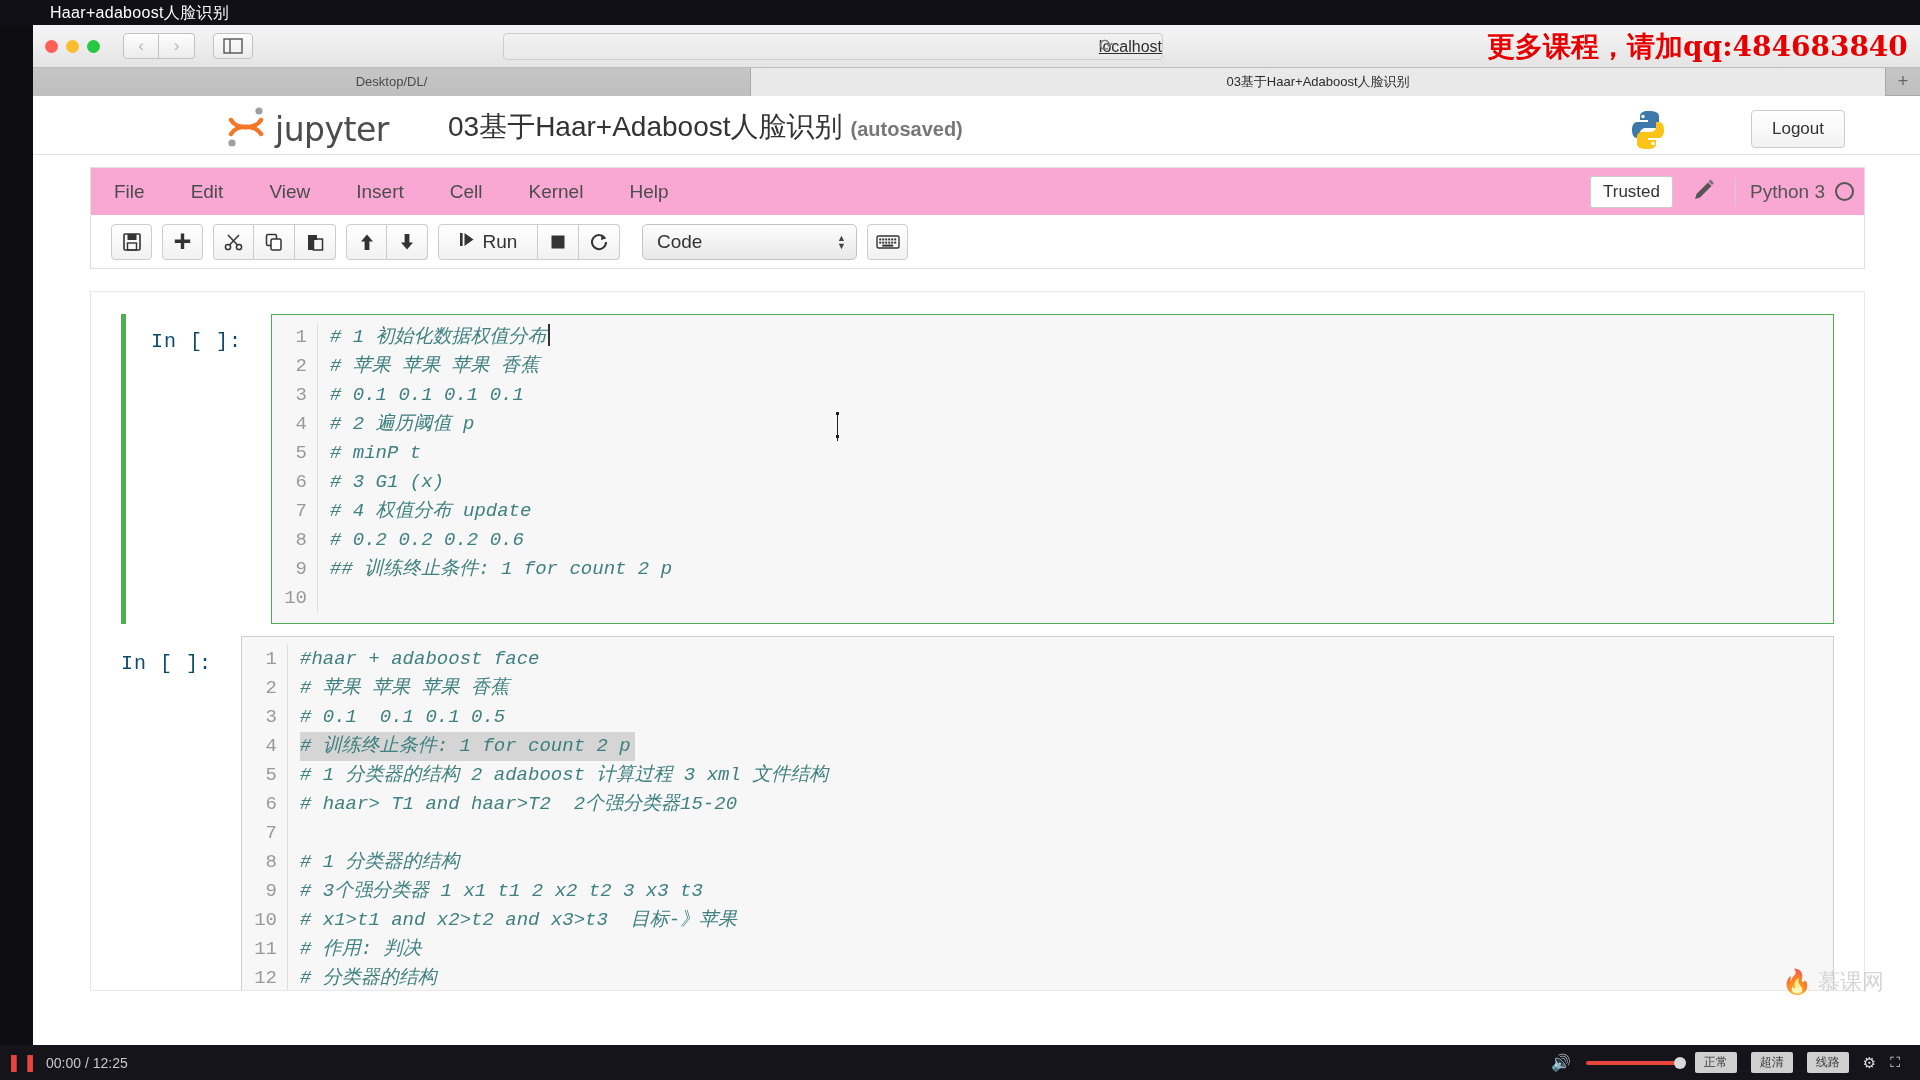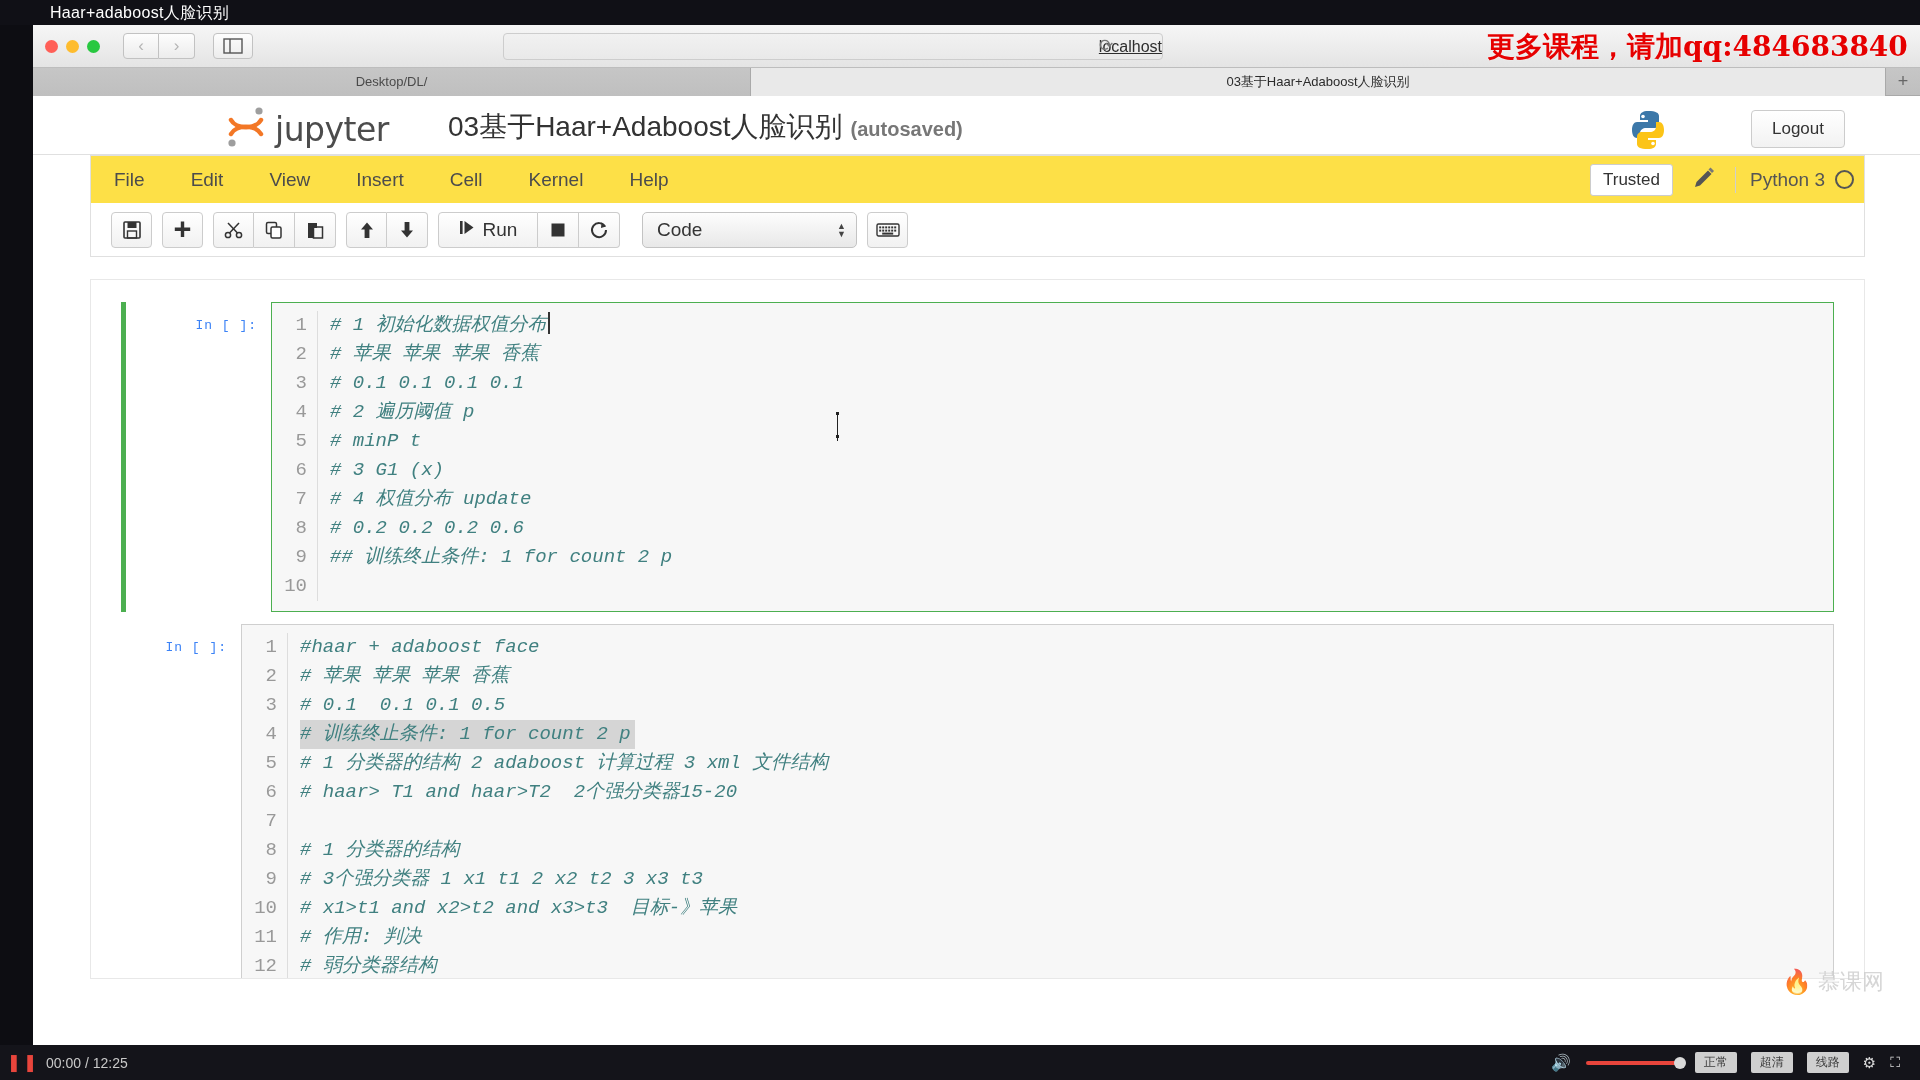--- a/index.html
+++ b/index.html
@@ -92,22 +92,22 @@
   .autosaved { font-size: 20px; color: #777; margin-left: 8px; font-weight: bold; }
   .py-logo { position: absolute; right: 250px; top: 12px; }
   .logout {
     position: absolute; right: 75px; top: 14px;
     padding: 8px 20px; font-size: 17px; color: #333;
     border: 1px solid #ccc; border-radius: 4px;
     background: linear-gradient(#ffffff,#f2f2f2);
   }
 
   .jp-menubar {
-    position: relative; height: 48px; margin: 0 55px 0 57px;
-    background: #fde047; border: 1px solid #e0e0e0; border-bottom: none;
+    position: relative; height: 48px; margin: 12px 55px 0 57px;
+    background: #f9a8d4; border: 1px solid #e0e0e0; border-bottom: none;
     display: flex; align-items: center; text-align: center;
   }
   .menu-item {
     padding: 0 23px; font-size: 19px; color: #4c4c4c; line-height: 46px;
   }
   .jp-menu-right { position: absolute; right: 10px; top: 0; height: 100%; display: flex; align-items: center; }
   .trusted {
     font-size: 17px; color: #333; border: 1px solid #ccc; border-radius: 3px;
     background: #fff; padding: 5px 12px;
   }
@@ -147,23 +147,23 @@
 
   
   .nb-body {
     position: relative; margin: 22px 55px 0 57px; background: #fff;
     border: 1px solid #e8e8e8; height: 700px; overflow: hidden; padding-top: 22px;
   }
   .cell { display: flex; margin: 0 30px 12px 30px; }
   .cell.selected { border-left: 5px solid #4caf50; padding-left: 0; }
   .cell.selected .prompt { margin-left: 25px; }
   .prompt {
-    width: 120px; flex: none; text-align: right; padding-right: 14px; padding-top: 16px;
+    width: 120px; flex: none; text-align: left; padding-right: 14px; padding-top: 16px;
     font-family: "Liberation Mono", "DejaVu Sans Mono", monospace;
-    font-size: 13px; color: #3b82f6; letter-spacing: 1px;
+    font-size: 20px; color: #0c4a6e; letter-spacing: 1px;
   }
   .cell.selected .code-area { border: 1px solid #4caf50; }
   .code-area {
     flex: 1; background: #f7f7f7; border: 1px solid #cfcfcf;
     display: flex; padding: 8px 0 10px 0; overflow: hidden;
   }
   .gutter {
     width: 46px; flex: none; text-align: right; padding-right: 10px;
     border-right: 1px solid #ddd; background: #f7f7f7;
   }
@@ -466,21 +466,21 @@
               <div><span># 苹果 苹果 苹果 香蕉</span></div>
               <div><span># 0.1  0.1 0.1 0.5</span></div>
               <div class="hl"><span># 训练终止条件: 1 for count 2 p</span></div>
               <div><span># 1 分类器的结构 2 adaboost 计算过程 3 xml 文件结构</span></div>
               <div><span># haar&gt; T1 and haar&gt;T2  2个强分类器15-20</span></div>
               <div><span></span></div>
               <div><span># 1 分类器的结构</span></div>
               <div><span># 3个强分类器 1 x1 t1 2 x2 t2 3 x3 t3</span></div>
               <div><span># x1&gt;t1 and x2&gt;t2 and x3&gt;t3  目标-》苹果</span></div>
               <div><span># 作用: 判决</span></div>
-              <div><span># 弱分类器结构</span></div>
+              <div><span># 分类器的结构</span></div>
             </div>
           </div>
         </div>
 
       </div>
     </div>
 
     <div class="imooc">
       <span class="flame">🔥</span>
       <span>慕课网</span>

